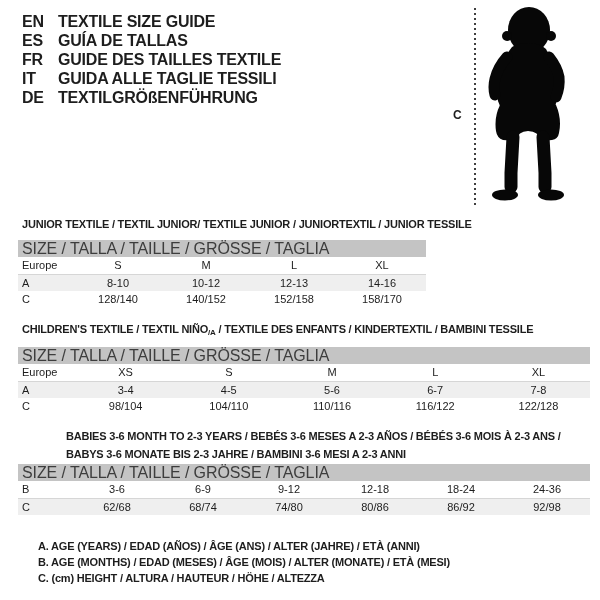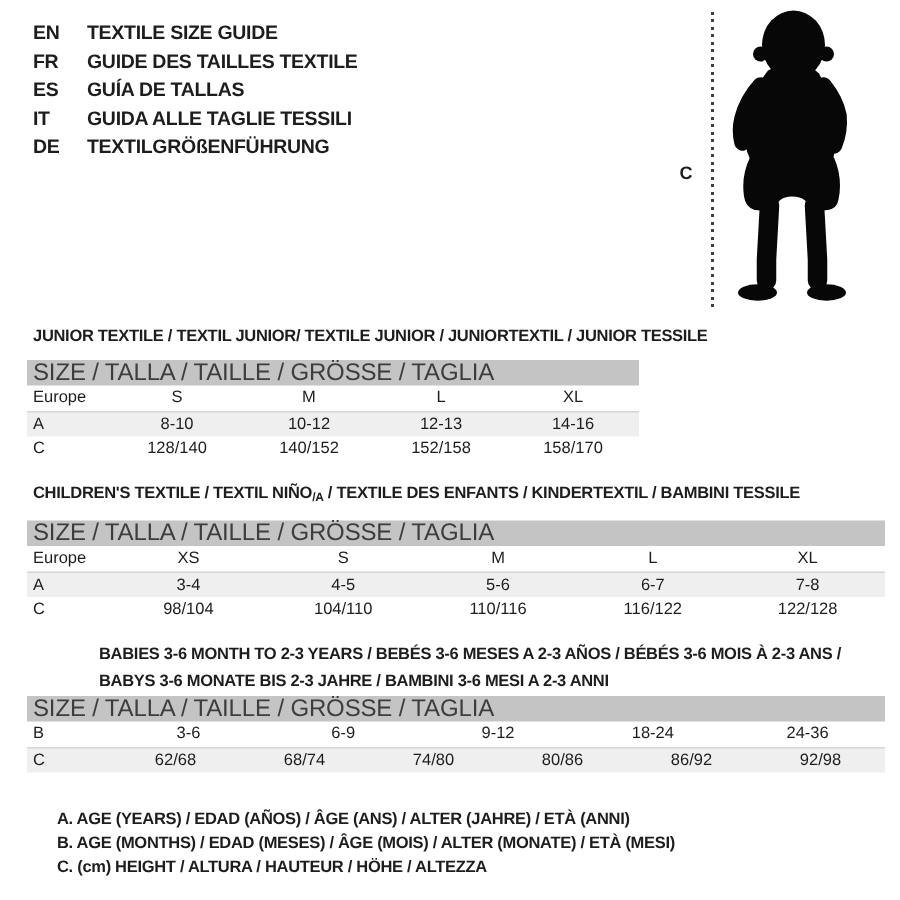--- a/index.html
+++ b/index.html
@@ -3,21 +3,21 @@
 <meta charset="utf-8">
 <style>
   * { margin:0; padding:0; box-sizing:border-box; }
   html,body { width:600px; height:600px; background:#fff; }
   body { font-family:"Liberation Sans", sans-serif; color:#1d1d1d; position:relative; overflow:hidden; }
 
   .canvas { position:absolute; left:0; top:0; width:600px; height:600px; background:#fff; }
 
   
   .lang-list { position:absolute; left:22px; top:12px; }
-  .lang-row { display:flex; height:19px; line-height:19px; font-size:13px; font-weight:bold; letter-spacing:-0.2px; }
+  .lang-row { display:flex; height:19px; line-height:19px; font-size:16px; font-weight:bold; letter-spacing:-0.2px; }
   .lang-code { width:36px; }
   .lang-title { }
 
   
   .height-line { position:absolute; left:474px; top:8px; width:2px; height:200px;
                  background:repeating-linear-gradient(to bottom,#3f3f3f 0 2px,transparent 2px 5px); }
   .figure-label { position:absolute; left:453px; top:108px; font-size:12px; font-weight:bold; }
   .baby-svg { position:absolute; left:482px; top:5px; }
 
   
@@ -42,26 +42,26 @@
 <body>
 
 <div class="canvas">
 
   <div class="lang-list">
     <div class="lang-row">
       <span class="lang-code">EN</span>
       <span class="lang-title">TEXTILE SIZE GUIDE</span>
     </div>
     <div class="lang-row">
+      <span class="lang-code">ES</span>
+      <span class="lang-title">GUÍA DE TALLAS</span>
+    </div>
+    <div class="lang-row">
       <span class="lang-code">FR</span>
       <span class="lang-title">GUIDE DES TAILLES TEXTILE</span>
-    </div>
-    <div class="lang-row">
-      <span class="lang-code">ES</span>
-      <span class="lang-title">GUÍA DE TALLAS</span>
     </div>
     <div class="lang-row">
       <span class="lang-code">IT</span>
       <span class="lang-title">GUIDA ALLE TAGLIE TESSILI</span>
     </div>
     <div class="lang-row">
       <span class="lang-code">DE</span>
       <span class="lang-title">TEXTILGRÖßENFÜHRUNG</span>
     </div>
   </div>
@@ -141,20 +141,21 @@
     <div>BABIES 3-6 MONTH TO 2-3 YEARS / BEBÉS 3-6 MESES A 2-3 AÑOS / BÉBÉS 3-6 MOIS À 2-3 ANS /</div>
     <div>BABYS 3-6 MONATE BIS 2-3 JAHRE / BAMBINI 3-6 MESI A 2-3 ANNI</div>
   </div>
   <div class="tbl" style="top:464px;width:572px">
     <div class="size-bar">SIZE / TALLA / TAILLE / GRÖSSE / TAGLIA</div>
     <div class="trow">
       <span class="lbl">B</span>
       <span class="cell">3-6</span>
       <span class="cell">6-9</span>
       <span class="cell">9-12</span>
+      <span class="cell">12-18</span>
       <span class="cell">18-24</span>
       <span class="cell">24-36</span>
     </div>
     <div class="trow shaded">
       <span class="lbl">C</span>
       <span class="cell">62/68</span>
       <span class="cell">68/74</span>
       <span class="cell">74/80</span>
       <span class="cell">80/86</span>
       <span class="cell">86/92</span>

